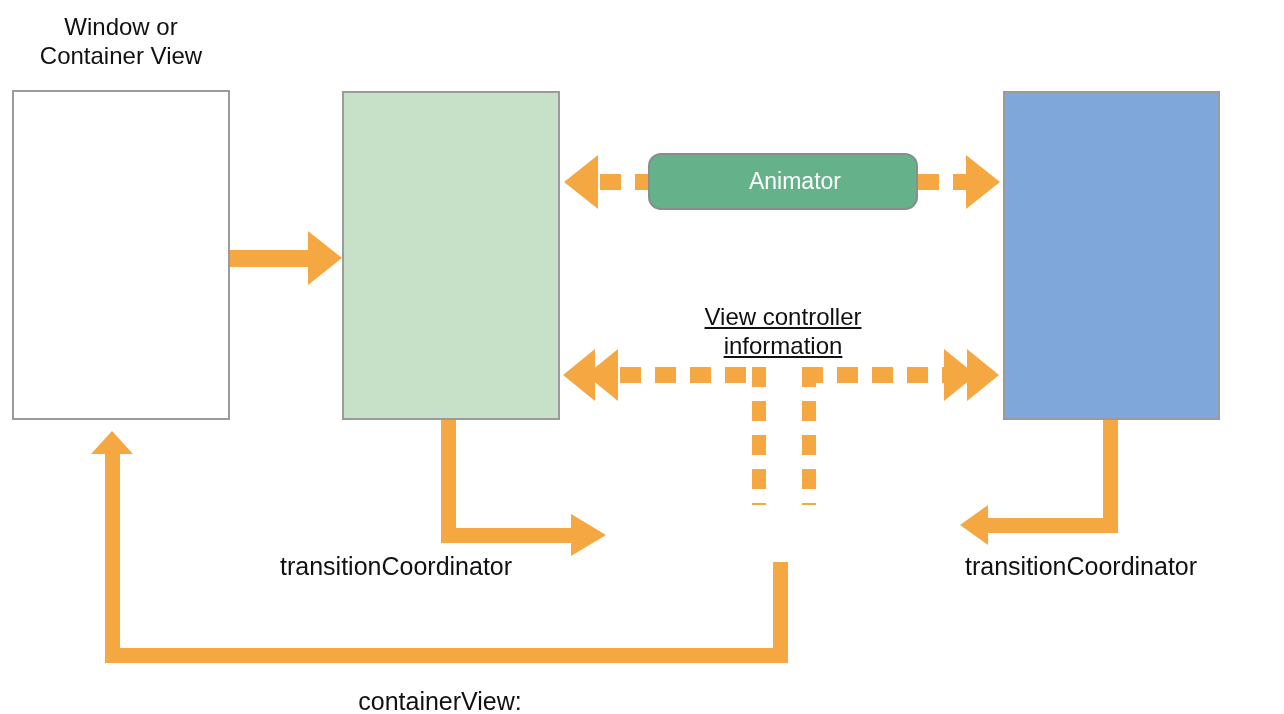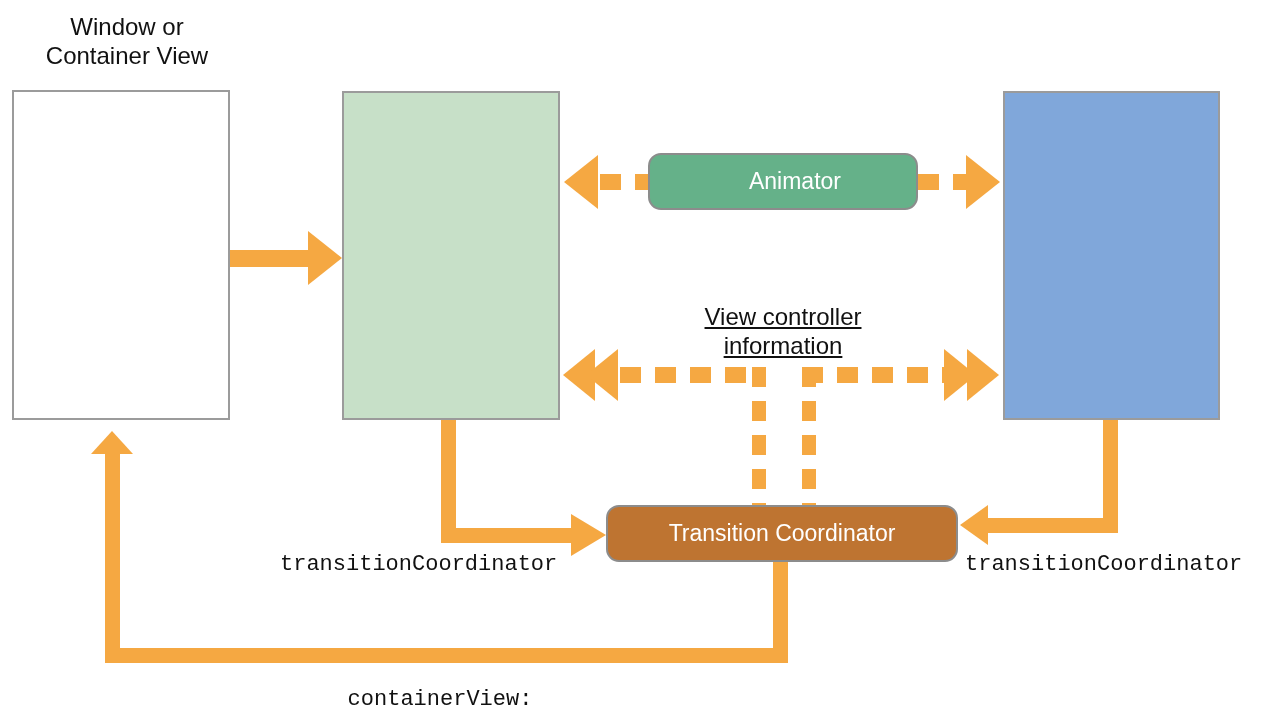--- a/index.html
+++ b/index.html
@@ -7,22 +7,22 @@
     --animator-green:#65B189; --coordinator-brown:#BE7431;
     --box-border:#9B9B9B; --pill-border:#8C8C8C; --text:#111111;
   }
   html,body{margin:0;padding:0;background:#ffffff;}
   .canvas{position:relative;width:1284px;height:714px;background:#ffffff;overflow:hidden;
           font-family:"Liberation Sans",sans-serif;color:var(--text);}
   .box{position:absolute;border:2px solid var(--box-border);box-sizing:border-box;}
   .pill{position:absolute;border:2px solid var(--pill-border);border-radius:13px;box-sizing:border-box;
         display:flex;align-items:center;justify-content:center;color:#ffffff;font-size:23px;}
   .lbl{position:absolute;text-align:center;white-space:pre-line;font-size:24px;line-height:29px;}
-  .mono{position:absolute;font-family:Liberation Mono, monospace;
-        font-size:22px;white-space:nowrap;}
+  .mono{position:absolute;font-family:Liberation Sans, sans-serif;
+        font-size:25px;white-space:nowrap;}
   .seg{position:absolute;background:var(--orange);}
   .hdash{position:absolute;height:16px;
          background:repeating-linear-gradient(to right,var(--orange) 0 21px,transparent 21px 35px);}
   .vdash{position:absolute;width:14px;
          background:repeating-linear-gradient(to bottom,var(--orange) 0 20px,transparent 20px 34px);}
   .tri{position:absolute;width:0;height:0;}
   .tri-left{border-top:27px solid transparent;border-bottom:27px solid transparent;
             border-right:34px solid var(--orange);}
   .tri-right{border-top:27px solid transparent;border-bottom:27px solid transparent;
              border-left:34px solid var(--orange);}
@@ -35,21 +35,21 @@
   .tri-left-md{border-top:20px solid transparent;border-bottom:20px solid transparent;
                border-right:28px solid var(--orange);}
   .tri-up{border-left:21px solid transparent;border-right:21px solid transparent;
           border-bottom:23px solid var(--orange);}
 </style>
 </head>
 <body>
 
 <div class="canvas">
 
-  <div class="lbl" style="left:14px;top:12px;width:226px;">Window or
+  <div class="lbl" style="left:8px;top:12px;width:226px;">Window or
 Container View</div>
 
   <div class="lbl" style="left:653px;top:302px;width:260px;text-decoration:underline;">View controller
 information</div>
 
   <div class="mono" style="left:280px;top:552px;">transitionCoordinator</div>
 
   <div class="mono" style="left:965px;top:552px;">transitionCoordinator</div>
 
   <div class="mono" style="left:330px;top:672px;width:220px;text-align:center;margin-top:15px;">containerView:</div>
@@ -97,23 +97,20 @@
     <div class="seg" style="left:441px;top:528px;width:132px;height:15px;"></div>
     <div class="tri tri-right-md" style="left:571px;top:514px;"></div>
   </div>
 
   <div>
     <div class="seg" style="left:1103px;top:420px;width:15px;height:113px;"></div>
     <div class="seg" style="left:986px;top:518px;width:132px;height:15px;"></div>
     <div class="tri tri-left-md" style="left:960px;top:505px;"></div>
   </div>
 
-  <div class="pill" style="left:606px;top:505px;width:352px;height:57px;background:var(--coordinator-brown);">
-    <span>Transition Coordinator</span>
-  </div>
 
   <div>
     <div class="seg" style="left:773px;top:562px;width:15px;height:101px;"></div>
     <div class="seg" style="left:105px;top:648px;width:683px;height:15px;"></div>
     <div class="seg" style="left:105px;top:452px;width:15px;height:200px;"></div>
     <div class="tri tri-up" style="left:91px;top:431px;"></div>
   </div>
 
 </div>
 

